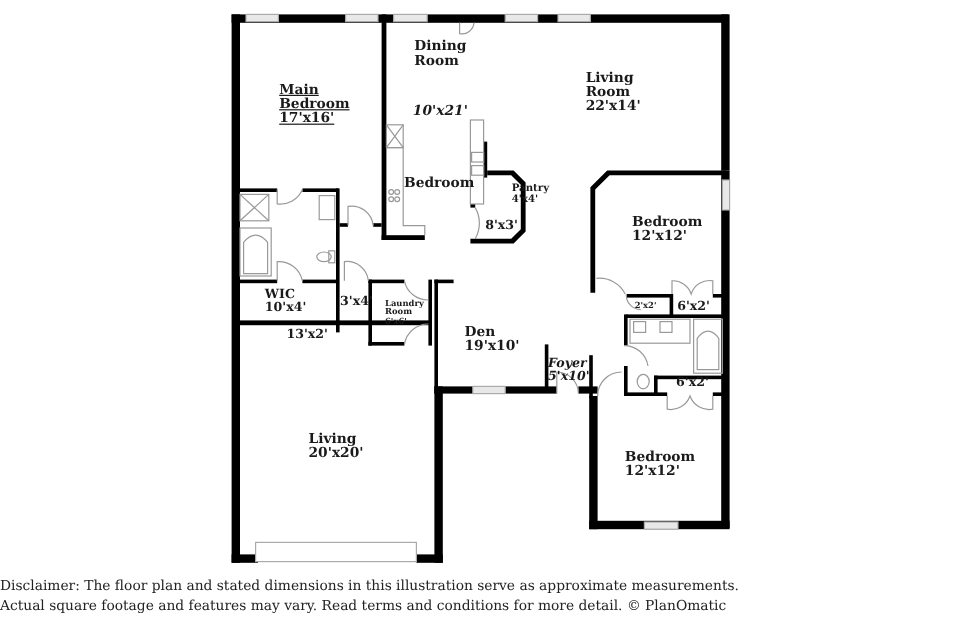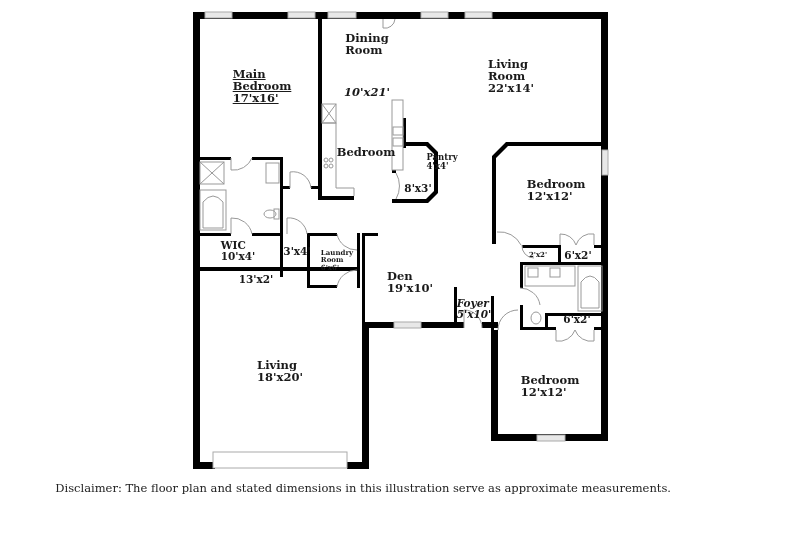--- a/index.html
+++ b/index.html
@@ -4,21 +4,21 @@
 <style>
   html, body { margin:0; padding:0; background:#ffffff; }
   body { width:800px; height:533px; position:relative; overflow:hidden; font-family:"DejaVu Serif", serif; }
   #plan { position:absolute; left:0; top:0; width:800px; height:533px; }
   .lbl { position:absolute; text-align:left; color:#1a1a1a; font-weight:bold; line-height:1.05; white-space:nowrap; transform:translateX(-50%); }
   .lbl span { display:block; }
   .s13 { font-size:11.5px; }
   .s11 { font-size:10.5px; }
   .s9 { font-size:8.5px; }
   .s7 { font-size:7px; }
-  .disclaimer { position:absolute; left:0; top:480px; width:671px; text-align:right; font-family:"DejaVu Serif", serif; font-size:11.5px; color:#222; line-height:16px; }
+  .disclaimer { position:absolute; left:0; top:480px; width:671px; text-align:left; font-family:"DejaVu Serif", serif; font-size:11.5px; color:#222; line-height:16px; }
 </style>
 </head>
 <body>
 
 <svg id="plan" viewBox="0 0 800 533" xmlns="http://www.w3.org/2000/svg">
   <g fill="#000">
 
     <rect x="193" y="12" width="414" height="7"></rect>
 
     <rect x="193" y="12" width="7" height="457"></rect>
@@ -229,18 +229,19 @@
   <span>6'x2'</span>
 </div>
 
 <div class="lbl s13" style="left:550px;top:374px;">
   <span>Bedroom</span>
   <span>12'x12'</span>
 </div>
 
 <div class="lbl s13" style="left:280px;top:359px;">
   <span>Living</span>
-  <span>18'x20'</span>
+  <span>20'x20'</span>
 </div>
 
 <div class="disclaimer">
   <div>Disclaimer: The floor plan and stated dimensions in this illustration serve as approximate measurements.</div>
+  <div>Actual square footage and features may vary. Read terms and conditions for more detail. © PlanOmatic</div>
 </div>
 
 </body></html>

